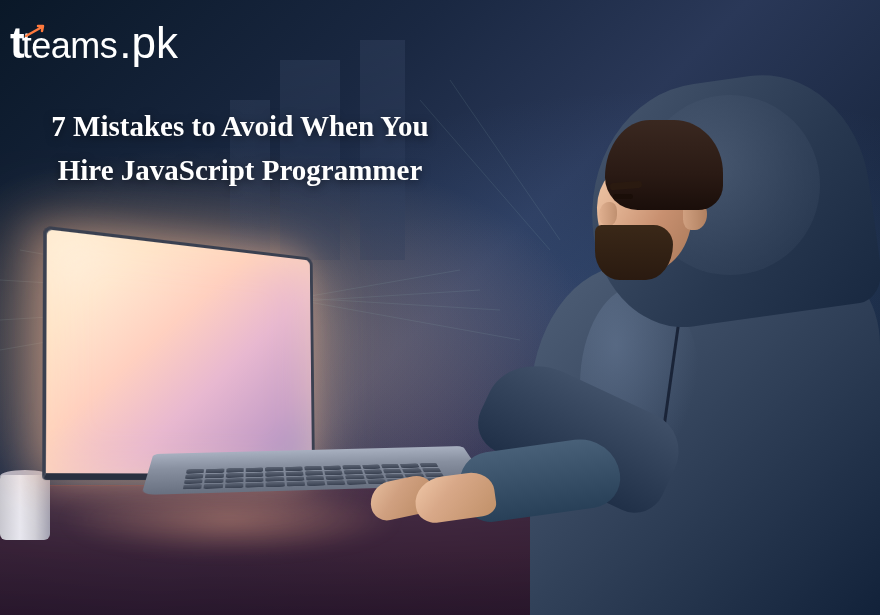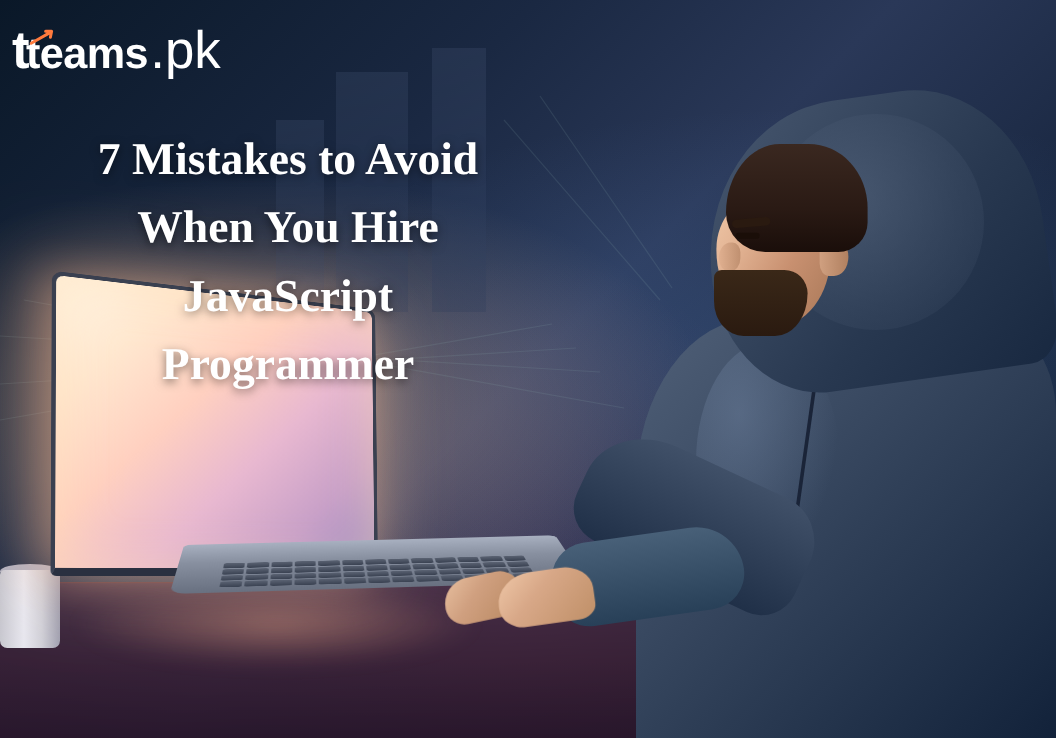--- a/index.html
+++ b/index.html
@@ -65,41 +65,41 @@
     .logo-arrow {
       position: absolute;
       top: 6px;
       left: 14px;
       width: 24px;
       height: 14px;
     }
     
     .logo-eams {
       font-size: 36px;
-      font-weight: 700;
+      font-weight: 400;
       color: #ffffff;
       letter-spacing: -0.5px;
       margin-left: -2px;
     }
     
     .logo-pk {
       font-size: 44px;
       font-weight: 300;
       color: #ffffff;
       margin-left: 2px;
     }
     
     
     .headline {
       position: absolute;
       top: 105px;
       left: 50px;
       width: 380px;
       color: #ffffff;
-      font-size: 38px;
+      font-size: 29px;
       font-weight: 700;
       line-height: 1.5;
       text-align: center;
       font-family: Georgia, 'Times New Roman', serif;
       text-shadow: 0 2px 8px rgba(0,0,0,0.5);
       z-index: 5;
     }
     
     
     .desk {

